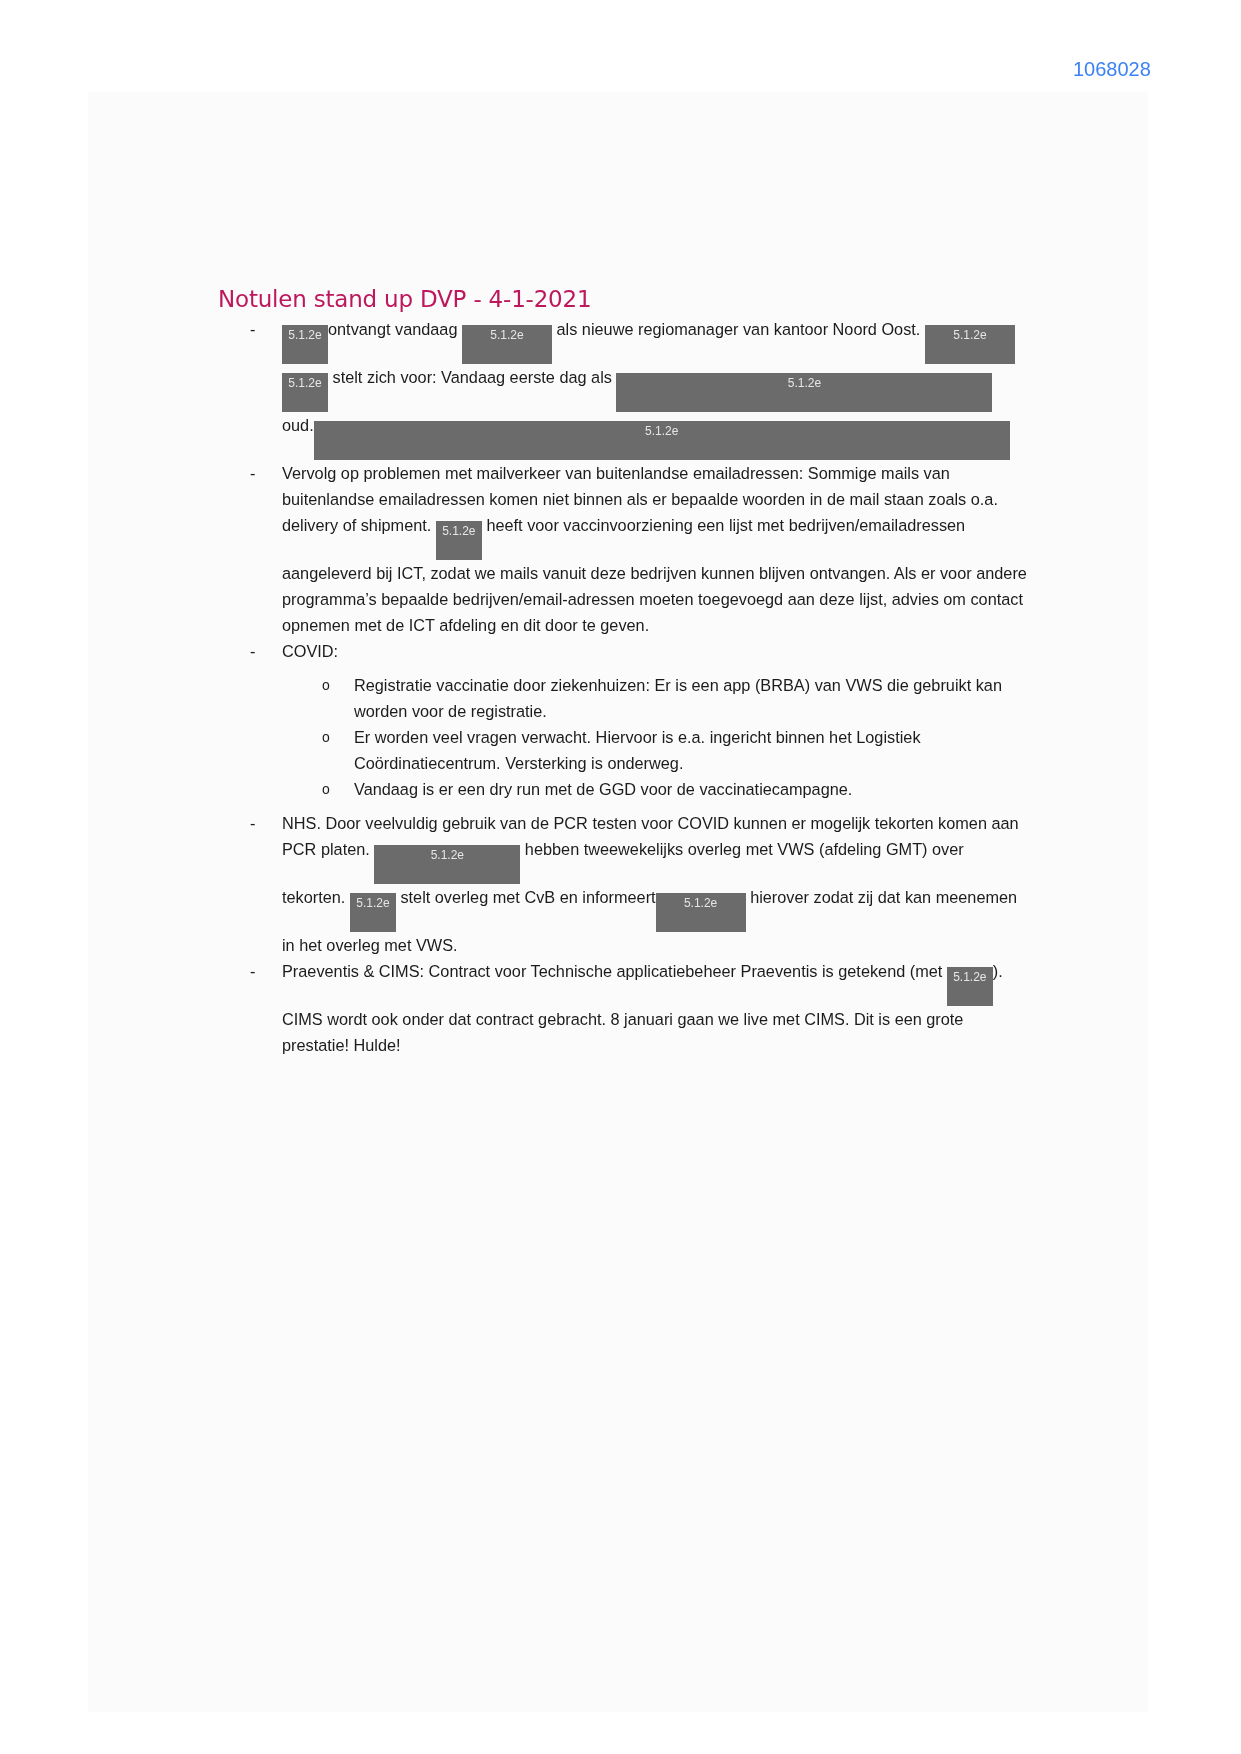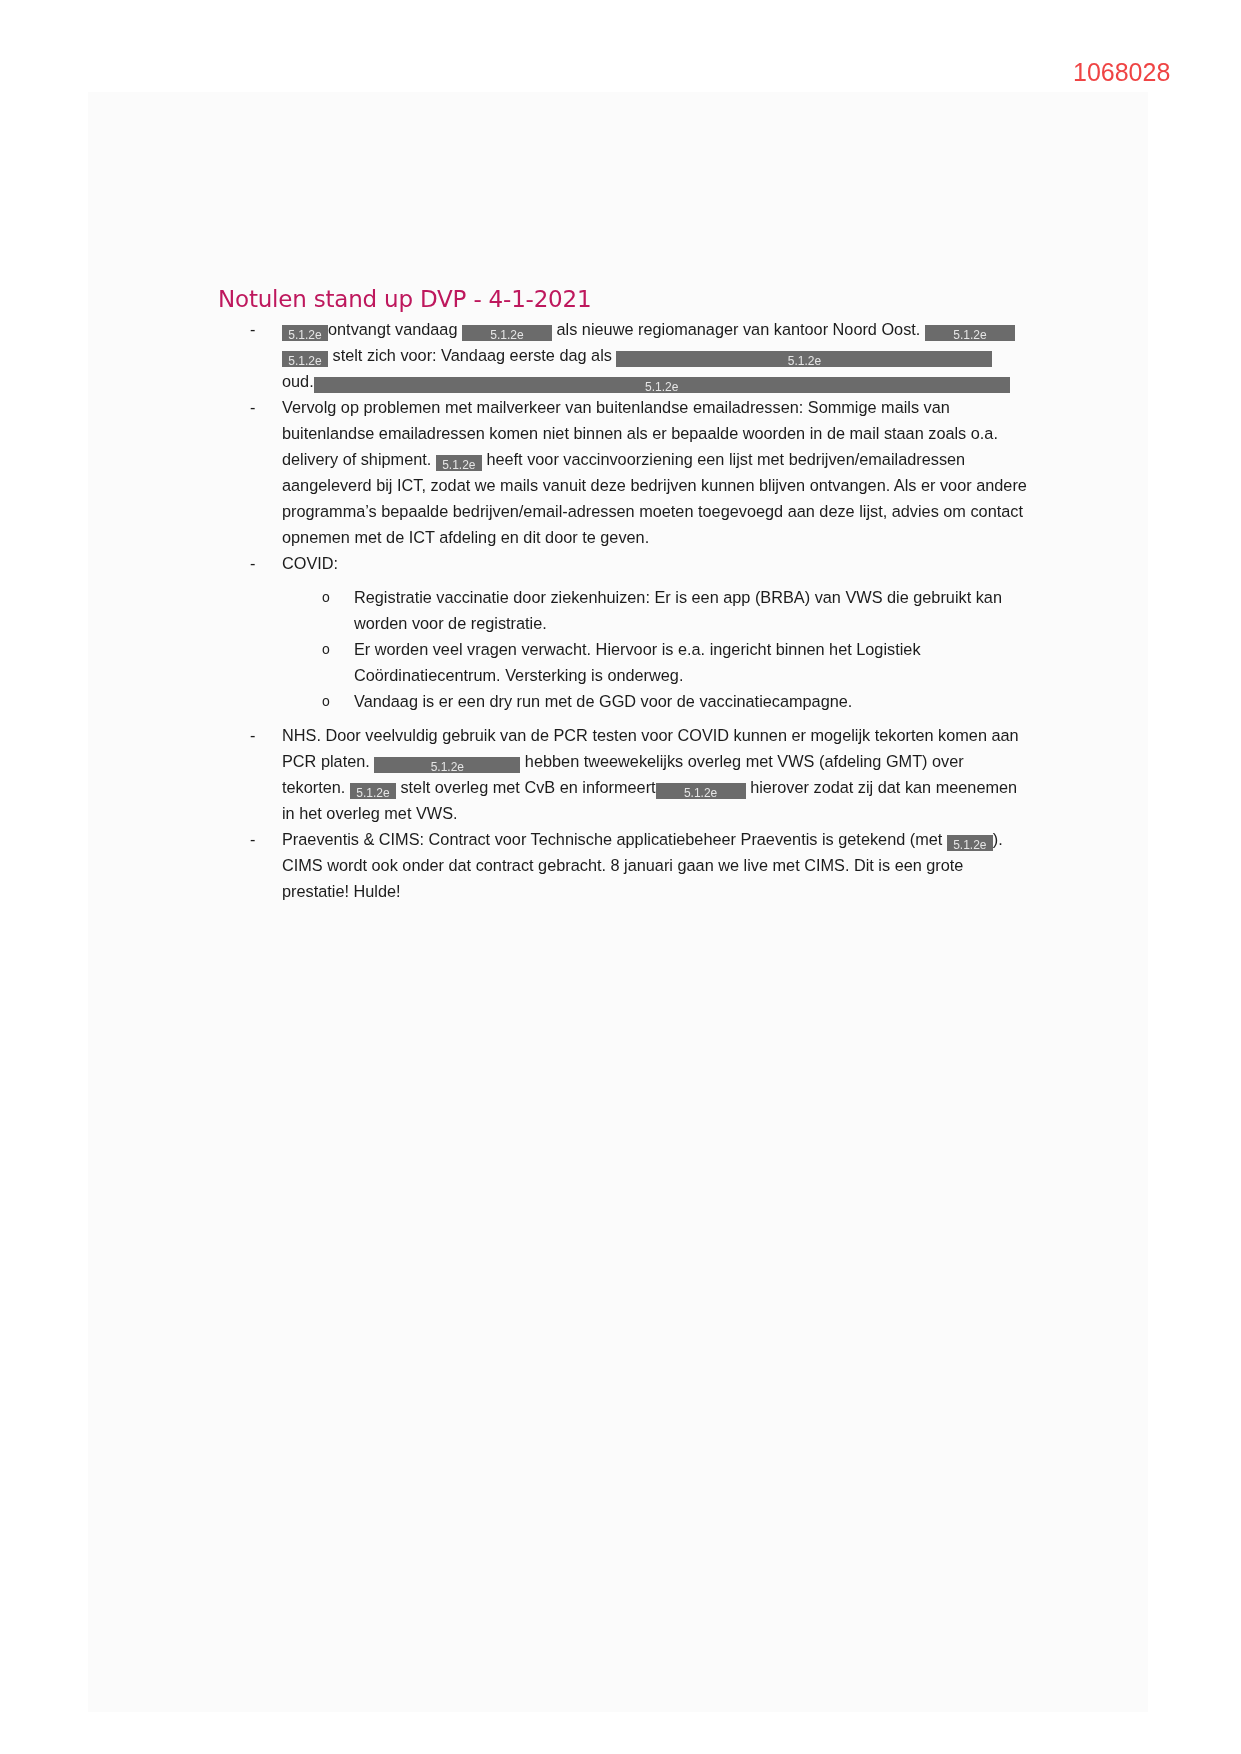--- a/index.html
+++ b/index.html
@@ -2,21 +2,21 @@
 <html><head>
 <meta charset="utf-8">
 <style>
   html, body { margin: 0; padding: 0; }
   body {
     width: 1241px; height: 1754px; background: #ffffff; position: relative; overflow: hidden;
     font-family: "Liberation Sans", "DejaVu Sans", sans-serif; color: #1a1a1a;
   }
   .doc-id {
     position: absolute; top: 58px; left: 1073px;
-    font-family: "Liberation Sans", sans-serif; font-size: 25px; color: #ef4444;
+    font-family: "Liberation Sans", sans-serif; font-size: 20px; color: #3b82f6;
   }
   .page-scan {
     position: absolute; top: 92px; left: 88px; width: 1060px; height: 1620px;
     background: #fbfbfb;
   }
   .title {
     position: absolute; top: 238px; left: 218px;
     font-family: "DejaVu Sans", sans-serif; font-size: 23px; color: #be185d; letter-spacing: -0.2px; margin-top: 48px;
   }
   .content {
@@ -24,21 +24,21 @@
     font-family: "Liberation Sans", sans-serif; font-size: 16.3px; line-height: 26px; color: #1c1c1c;
   }
   ul.main { list-style: none; margin: 0; padding: 0; }
   ul.main > li { position: relative; padding-left: 32px; }
   ul.main > li::before { content: "-"; position: absolute; left: 0; top: 0; }
   ul.sub { list-style: none; margin: 8px; padding: 0; }
   ul.sub > li { position: relative; padding-left: 64px; }
   ul.sub > li::before { content: "o"; position: absolute; left: 64px; margin-left: -32px; top: 0; font-size: 14px; }
   .redact {
     display: inline-block; background: #6b6b6b; color: #e6e6e6;
-    font-size: 12px; line-height: 20px; height: 16px; vertical-align: -4px;
+    font-size: 12px; line-height: 20px; height: 39px; vertical-align: -4px;
     text-align: center; padding: 0 3px; font-family: "Liberation Sans", sans-serif;
   }
   .r-sm { min-width: 40px; }
   .r-md { min-width: 84px; }
   .r-lg { min-width: 140px; }
   .r-xl { min-width: 370px; }
   .r-full { min-width: 690px; }
 </style>
 </head>
 <body>

